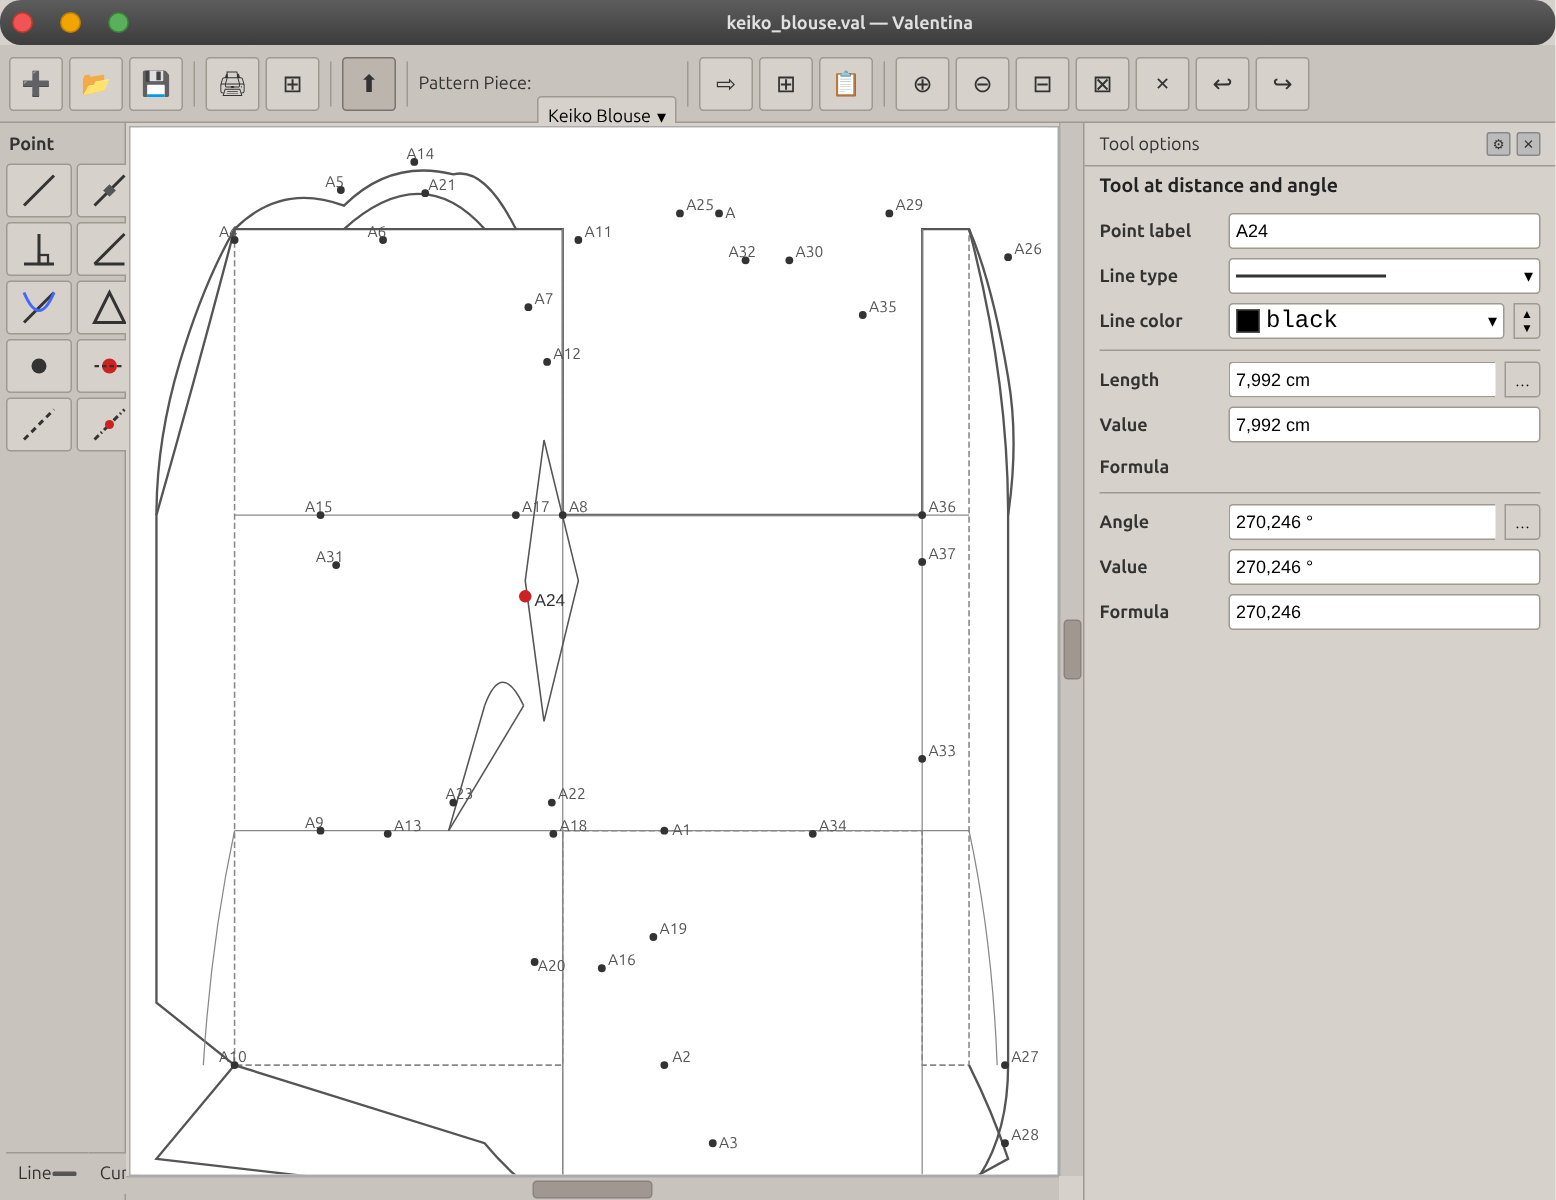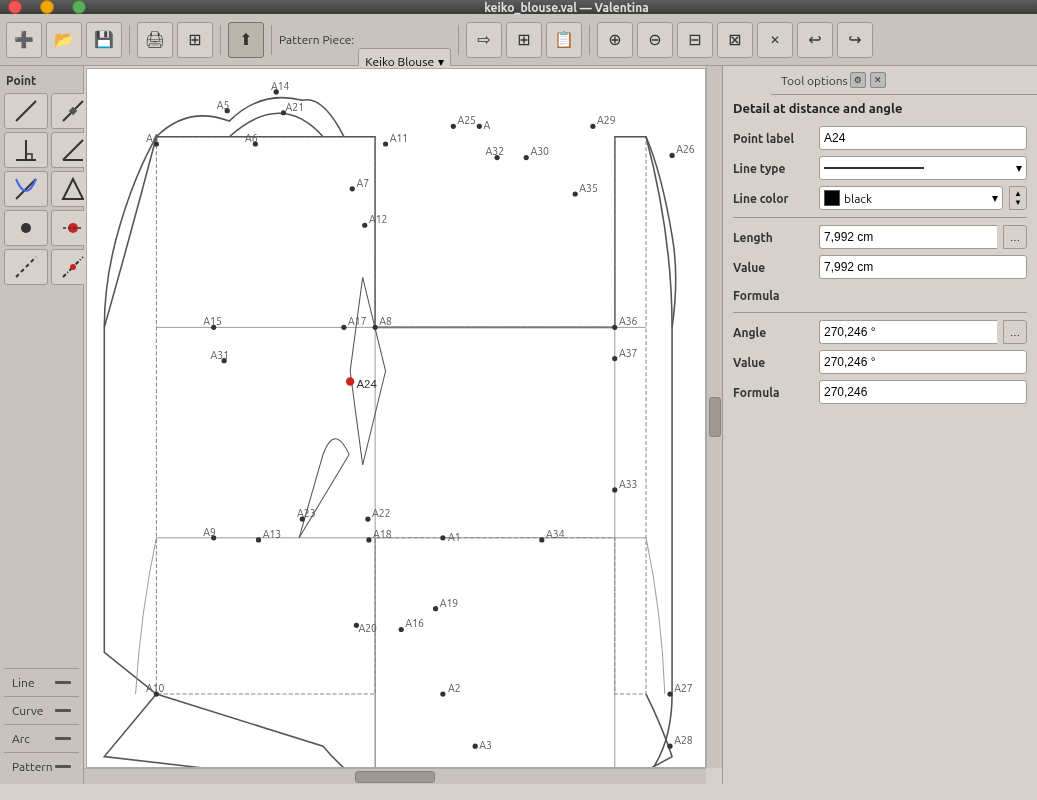--- a/index.html
+++ b/index.html
@@ -1,26 +1,27 @@
 <!DOCTYPE html>
 <html><head>
   <meta charset="utf-8">
   <style>
     * { box-sizing: border-box; margin: 0; padding: 0; }
     body { font-family: Ubuntu, Arial, sans-serif; font-size: 12px; background: #d6d2cb; width: 1037px; height: 800px; overflow: hidden; }
 
     
     #titlebar {
-      height: 14px;
+      height: 30px;
       background: linear-gradient(to bottom, #5d5d5d, #3c3c3c);
       display: flex;
       align-items: center;
       padding: 0 8px;
       gap: 18px;
       color: white;
+      border-radius: 14px;
     }
     .titlebar-btn {
       width: 14px; height: 14px; border-radius: 50%; display: inline-block; cursor: pointer;
     }
     .btn-close { background: #f05454; border: 1px solid #c0392b; }
     .btn-min { background: #f0a500; border: 1px solid #c07f00; }
     .btn-max { background: #5ab05a; border: 1px solid #3a803a; }
     #titlebar-label { flex: 1; text-align: center; font-size: 12px; font-weight: bold; color: #e0e0e0; }
 
     
@@ -85,21 +86,21 @@
       display: flex; align-items: center; justify-content: center;
       cursor: pointer;
       font-size: 14px;
       color: #333;
     }
 
     
     #bottom-labels {
       margin-top: auto;
       display: flex;
-      flex-direction: column;
+      flex-direction: row;
     }
     .bottom-label {
       height: 28px;
       display: flex; align-items: center;
       padding: 0 8px;
       font-size: 12px;
       color: #333;
       border-top: 1px solid #a0998f;
       cursor: pointer;
       background: #c8c3bc;
@@ -159,23 +160,22 @@
       width: 315px;
       background: #d6d2cb;
       border-left: 1px solid #a0998f;
       display: flex;
       flex-direction: column;
     }
     #tool-options-header {
       padding: 6px 10px;
       font-size: 12px;
       color: #333;
-      display: flex; align-items: center; justify-content: flex-start;
+      display: flex; align-items: center; justify-content: space-between;
       border-bottom: 1px solid #a0998f;
-      margin-left: 48px;
     }
     .panel-ctrl-btn {
       width: 16px; height: 16px;
       background: #bbb;
       border: 1px solid #888;
       border-radius: 2px;
       display: inline-flex; align-items: center; justify-content: center;
       font-size: 9px; cursor: pointer; margin-left: 2px;
     }
     #tool-options-title {
@@ -222,21 +222,21 @@
     }
     .line-type-line {
       width: 100px; height: 2px; background: #333; display: inline-block;
     }
     .color-swatch { width: 16px; height: 16px; border: 1px solid #555; display: inline-block; }
     .color-select {
       flex: 1; height: 24px; border: 1px solid #a0998f; border-radius: 3px;
       display: flex; align-items: center; padding: 0 4px; gap: 4px;
       background: white; cursor: pointer; justify-content: space-between;
     }
-    .color-select-label { font-size: 12px; }
+    .color-select-label { font-size: 16px; font-family: Liberation Mono, monospace; }
     .spin-btn {
       width: 18px; height: 24px; background: #d6d2cb; border: 1px solid #a0998f;
       border-radius: 0 3px 3px 0; display: flex; flex-direction: column;
       align-items: center; justify-content: center; cursor: pointer; font-size: 8px;
       flex-shrink: 0;
     }
     .field-extra-btn {
       width: 24px; height: 24px; background: #d6d2cb; border: 1px solid #a0998f;
       border-radius: 3px; display: flex; align-items: center; justify-content: center;
       cursor: pointer; font-size: 10px; flex-shrink: 0;
@@ -504,21 +504,21 @@
   </div>
 
   <div id="right-panel">
     <div id="tool-options-header">
       <span>Tool options</span>
       <div style="display:flex;gap:2px;">
         <div class="panel-ctrl-btn">⚙</div>
         <div class="panel-ctrl-btn">✕</div>
       </div>
     </div>
-    <div id="tool-options-title">Detail at distance and angle</div>
+    <div id="tool-options-title">Tool at distance and angle</div>
 
     <div class="field-row">
       <span class="field-label">Point label</span>
       <input class="field-input" type="text" value="A24" style="">
     </div>
 
     <div class="field-row">
       <span class="field-label">Line type</span>
       <div class="line-type-select" style="flex:1;height:24px;border:1px solid #a0998f;border-radius:3px;background:white;display:flex;align-items:center;padding:0 4px;gap:4px;">
         <span class="line-type-line"></span>

